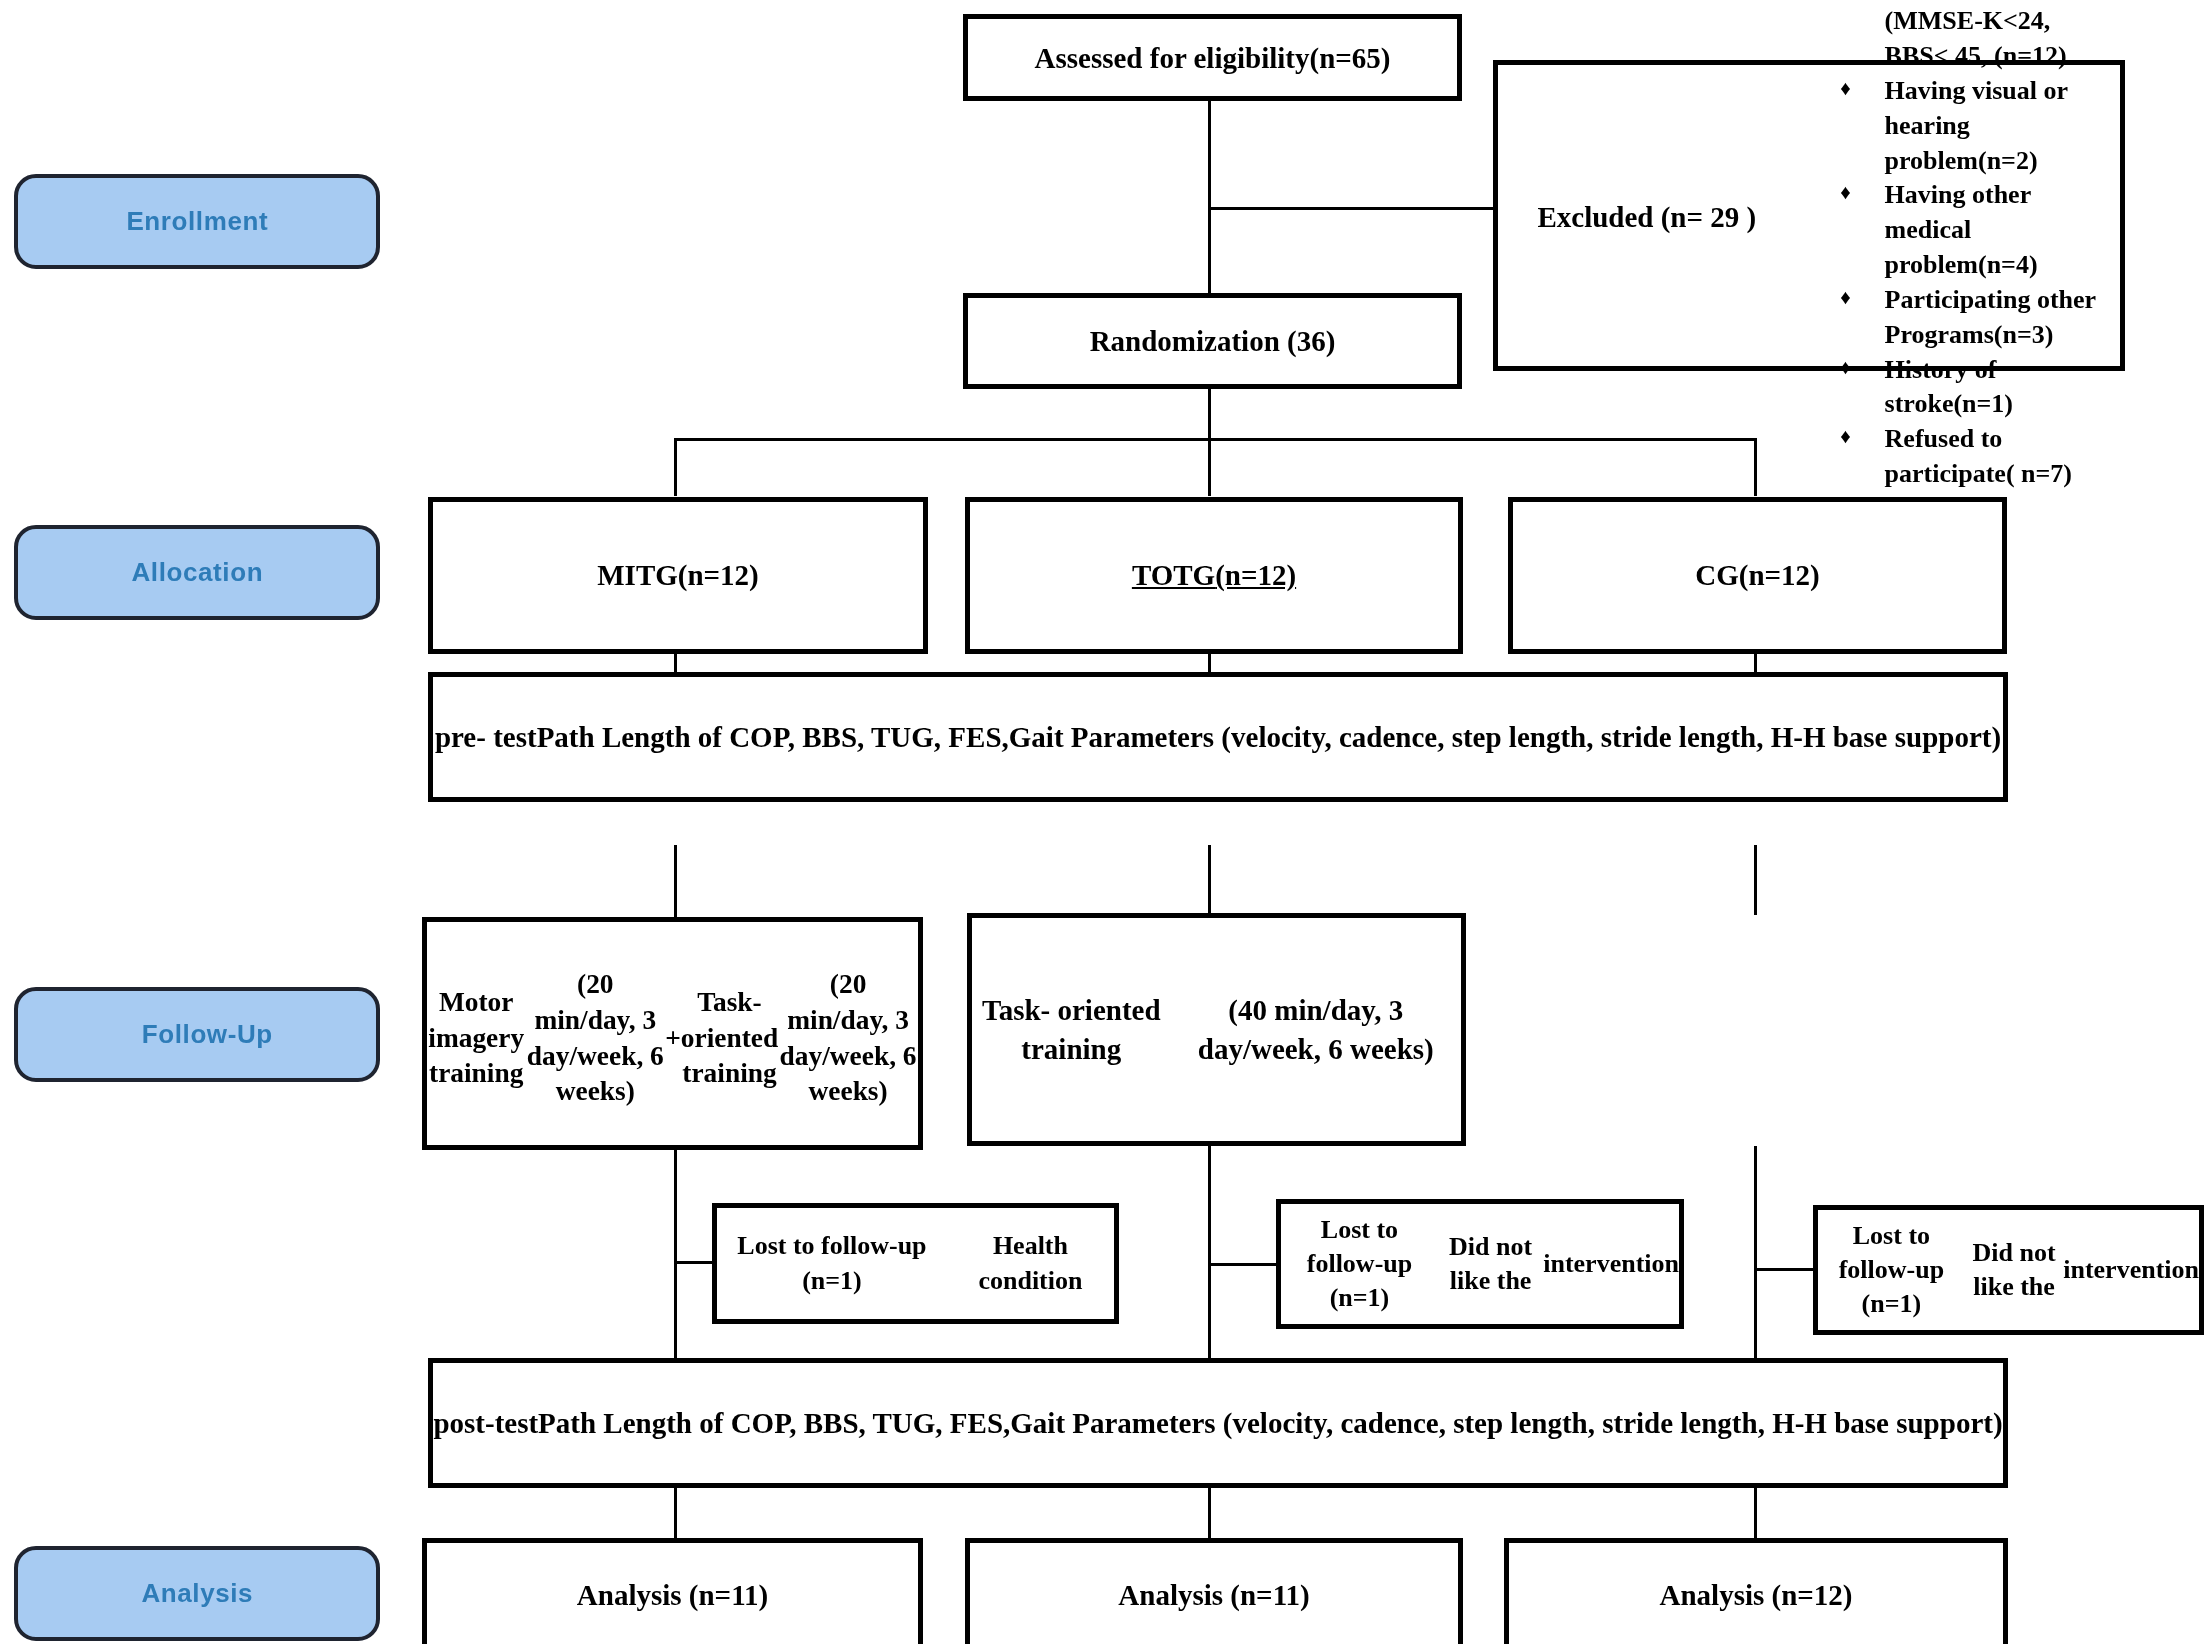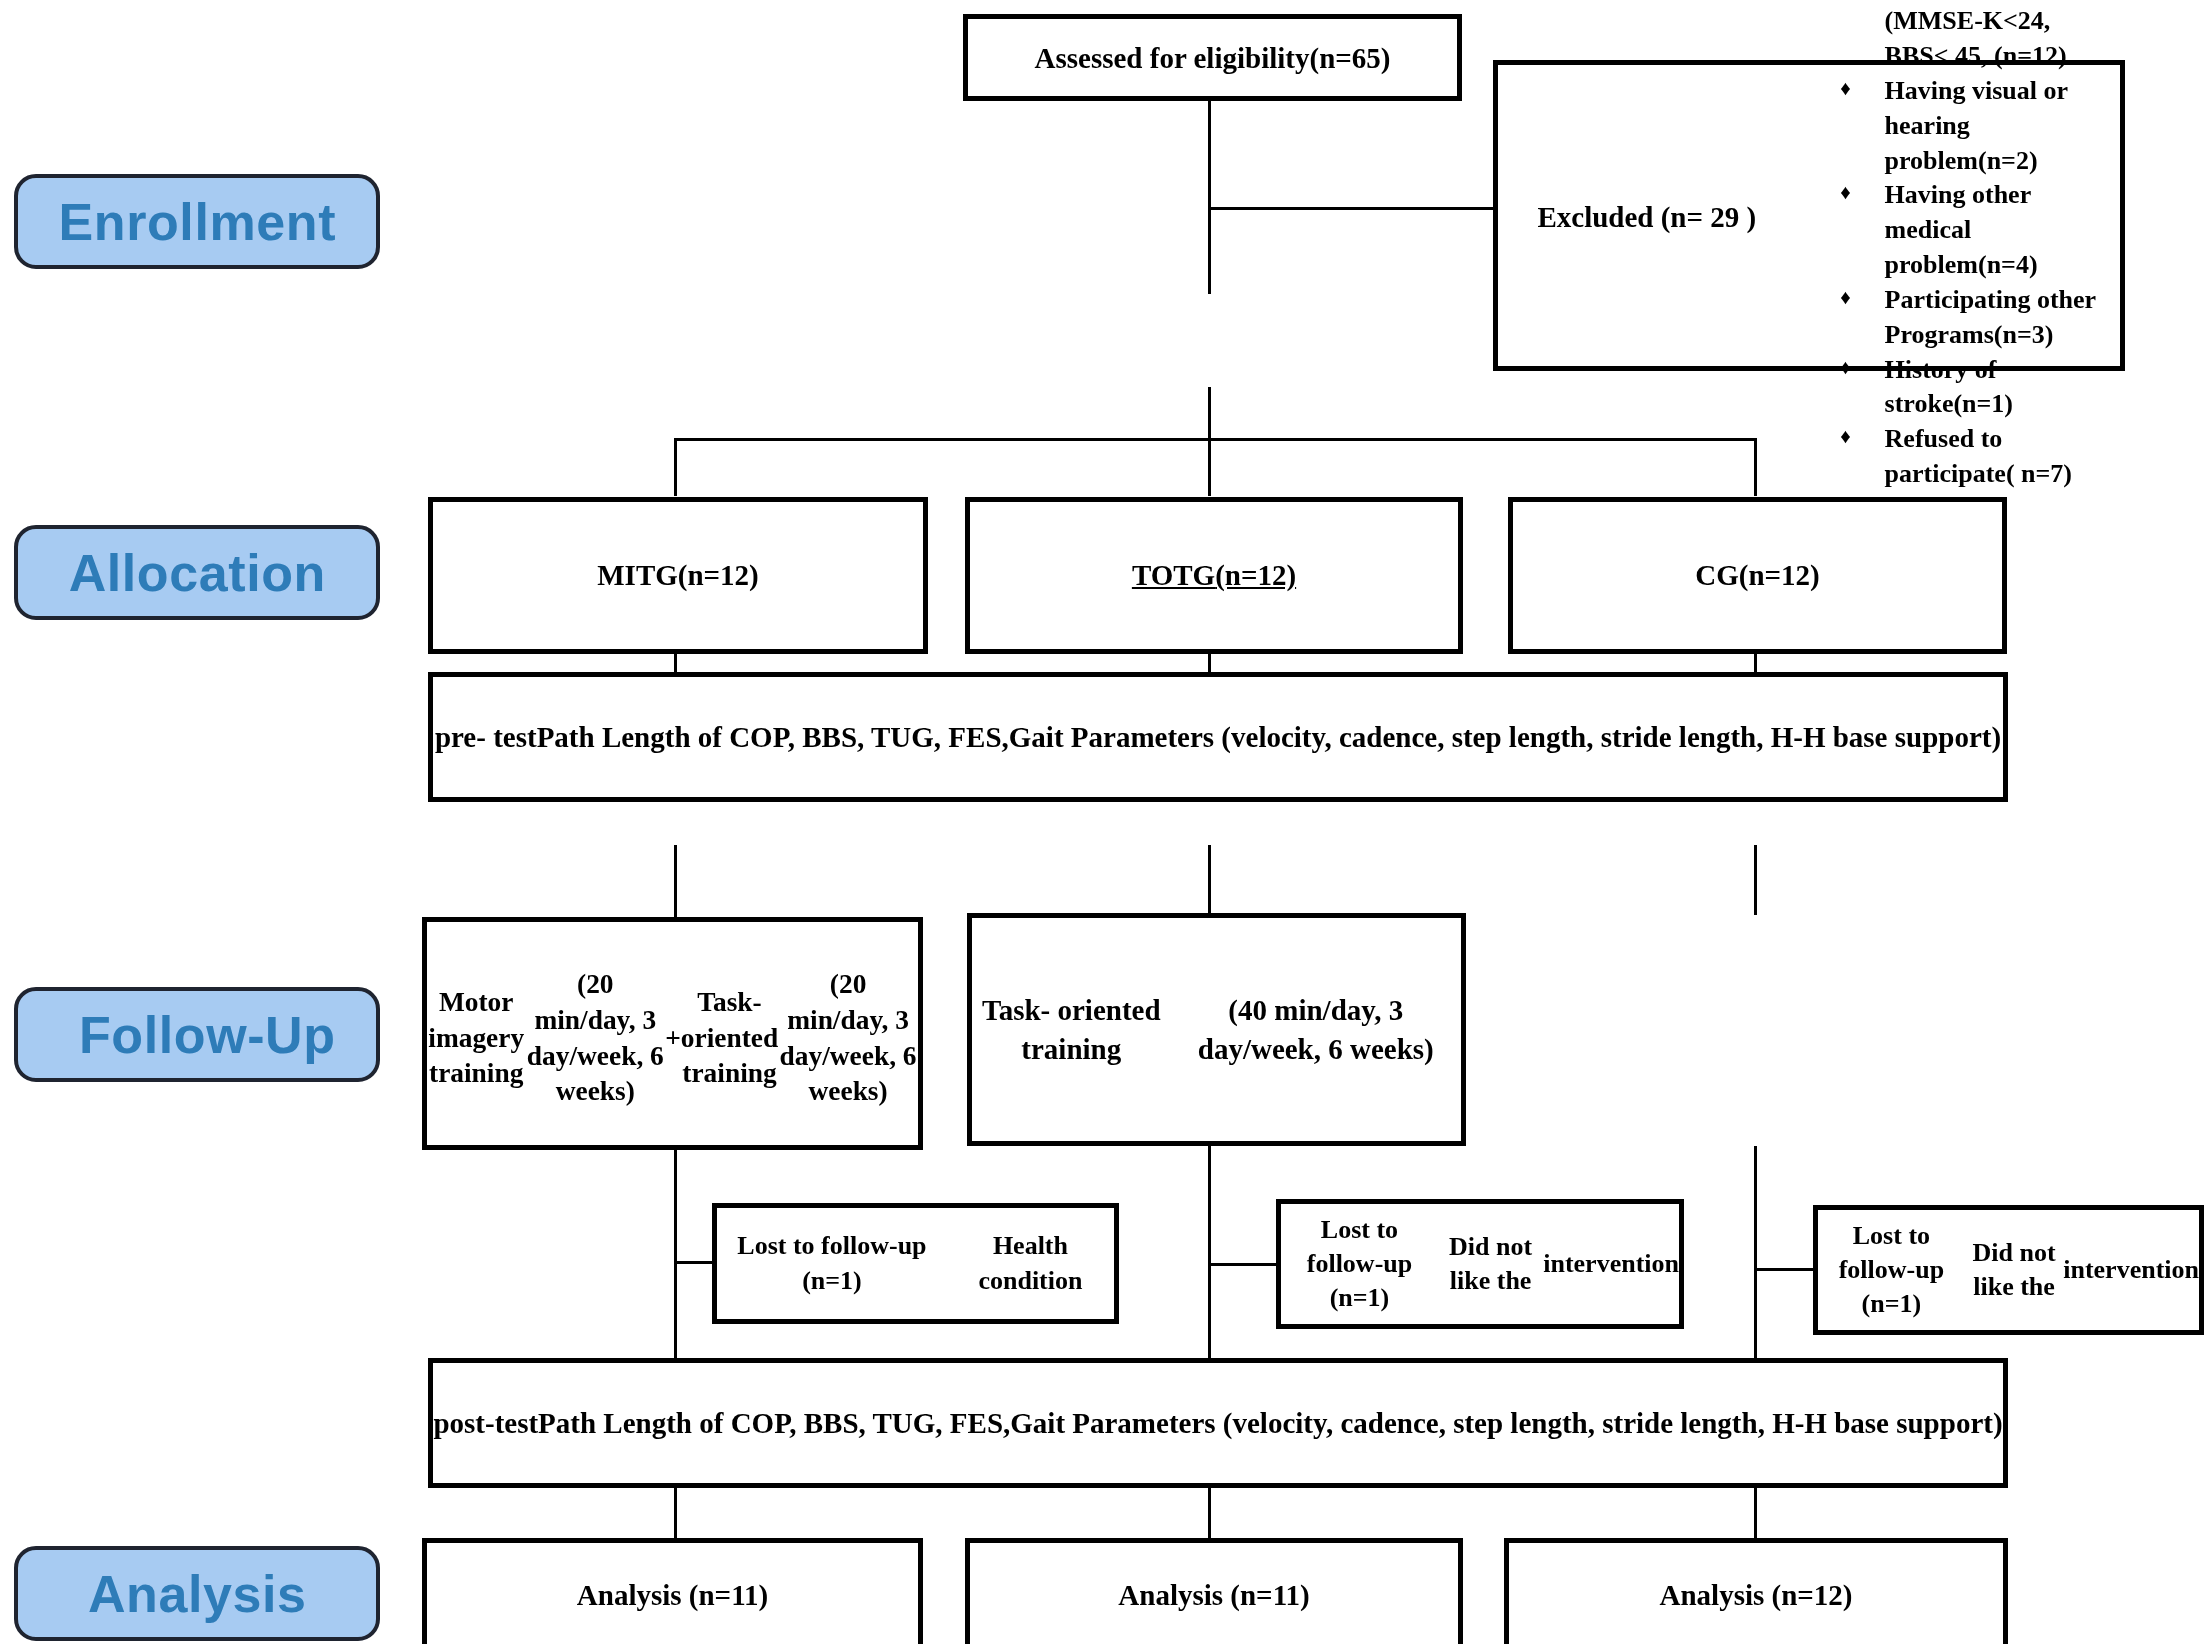--- a/index.html
+++ b/index.html
@@ -16,21 +16,21 @@
     position:relative;width:2205px;height:1645px;background:var(--background);
     font-family:"Liberation Serif","DejaVu Serif",serif;color:var(--text);
     overflow:hidden;
   }
   
   .stage{
     position:absolute;left:14.3px;width:366px;height:95px;box-sizing:border-box;
     background:var(--stage-fill);border:4px solid var(--stage-border);border-radius:22px;
     display:flex;align-items:center;justify-content:center;
     font-family:"Liberation Sans","DejaVu Sans",sans-serif;font-weight:bold;
-    font-size:52px;color:var(--stage-text);letter-spacing:0.6px;
+    font-size:26px;color:var(--stage-text);letter-spacing:0.6px;
   }
   
   .fbox{
     position:absolute;box-sizing:border-box;background:#fff;
     border:5.1px solid var(--box-border);
     display:flex;align-items:center;justify-content:center;
     text-align:center;font-weight:bold;
   }
   .fs50{font-size:29px;line-height:1.32;}
   .fs48{font-size:27.4px;line-height:1.3;}
@@ -87,20 +87,23 @@
     <ul class="excl">
       <li><span class="bullet">♦</span><span>Not meeting inclusion criteria (MMSE-K&lt;24, BBS&lt; 45, (n=12)</span></li>
       <li><span class="bullet">♦</span><span>Having visual or hearing problem(n=2)</span></li>
       <li><span class="bullet">♦</span><span>Having other medical problem(n=4)</span></li>
       <li><span class="bullet">♦</span><span>Participating other Programs(n=3)</span></li>
       <li><span class="bullet">♦</span><span>History of stroke(n=1)</span></li>
       <li><span class="bullet">♦</span><span>Refused to participate( n=7)</span></li>
     </ul>
   </div>
 
+  <div class="fbox fs50" style="left:963px;top:293px;width:499px;height:96px;">
+    <div>Randomization (36)</div>
+  </div>
 
   <div class="fbox fs50" style="left:428px;top:497px;width:500px;height:157px;">
     <div>MITG</div>
     <div>(n=12)</div>
   </div>
   <div class="fbox fs50" style="left:965px;top:497px;width:498px;height:157px;text-decoration:underline;">
     <div>TOTG</div>
     <div>(n=12)</div>
   </div>
   <div class="fbox fs50" style="left:1508px;top:497px;width:499px;height:157px;">

